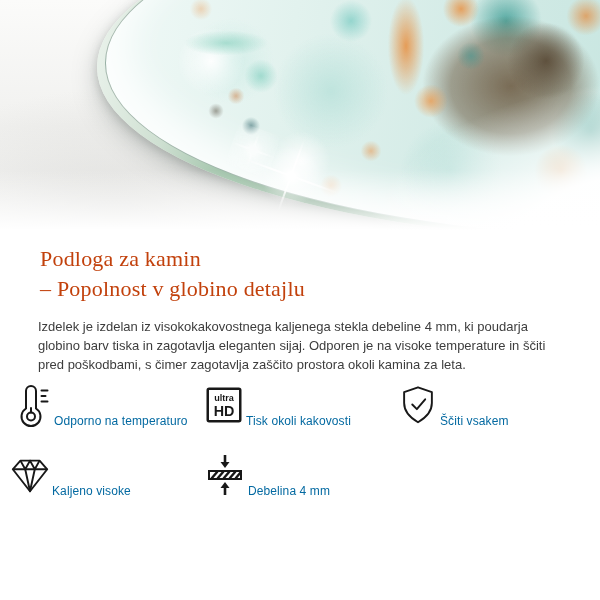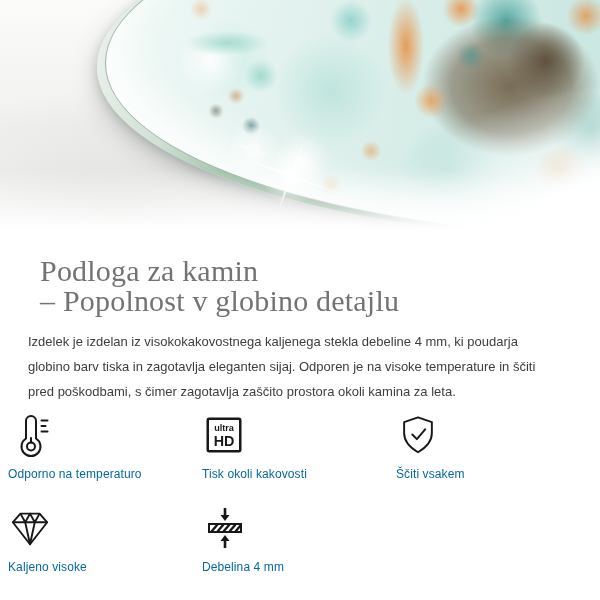--- a/index.html
+++ b/index.html
@@ -63,35 +63,35 @@
   .sparkle::before{left:0;right:0;top:calc(50% - 1.2px);height:2.4px;
     background:linear-gradient(90deg, rgba(255,255,255,0), rgba(255,255,255,0.9) 30%, #fff 50%, rgba(255,255,255,0.9) 70%, rgba(255,255,255,0));}
   .sparkle::after{top:12%;bottom:12%;left:calc(50% - 1.2px);width:2.4px;
     background:linear-gradient(180deg, rgba(255,255,255,0), rgba(255,255,255,0.9) 30%, #fff 50%, rgba(255,255,255,0.9) 70%, rgba(255,255,255,0));}
   .sparkle-glow{position:absolute;inset:0;
     background:radial-gradient(circle at 50% 50%, rgba(255,255,255,1) 0 4px, rgba(255,255,255,0.55) 10px, rgba(255,255,255,0) 30px);}
   .sparkle-main{left:241px;top:126px;width:100px;height:100px;transform:rotate(20deg);}
   .sparkle-small{left:231px;top:128px;width:44px;height:44px;transform:rotate(20deg);opacity:.75;}
   
   .heading{
-    margin:26px 40px 0 40px;
+    margin:14px 40px 0 40px;
     font-family:"Liberation Serif","DejaVu Serif",serif;
-    font-size:30px;line-height:30px;font-weight:400;color:#737373;letter-spacing:.2px;
+    font-size:22px;line-height:30px;font-weight:400;color:#c2410c;letter-spacing:.2px;
   }
   .heading span{display:block;}
   .desc{
-    margin:13px 38px 0 28px;max-width:516px;
-    font-size:13px;line-height:25px;color:#3d3d3d;
+    margin:13px 38px 0 38px;max-width:516px;
+    font-size:13px;line-height:19px;color:#3d3d3d;
   }
   
   .features{
     display:grid;grid-template-columns:repeat(3,1fr);row-gap:24px;
     margin:8px 10px 0 8px;
   }
-  .feature{display:flex;flex-direction:column;align-items:flex-start;}
+  .feature{display:flex;flex-direction:row;align-items:flex-end;}
   .feature .iconbox{height:46px;display:flex;align-items:center;justify-content:center;}
   .feature .label{margin-top:9px;font-size:12px;color:#0369a1;letter-spacing:.1px;}
   .icon-svg{stroke:#181818;fill:none;stroke-width:2;}
   .icon-svg text{stroke:none;fill:#181818;font-family:"Liberation Sans",sans-serif;}
 </style>
 </head>
 <body>
 
 <div class="photo">
   <div class="glass-edge"></div>

